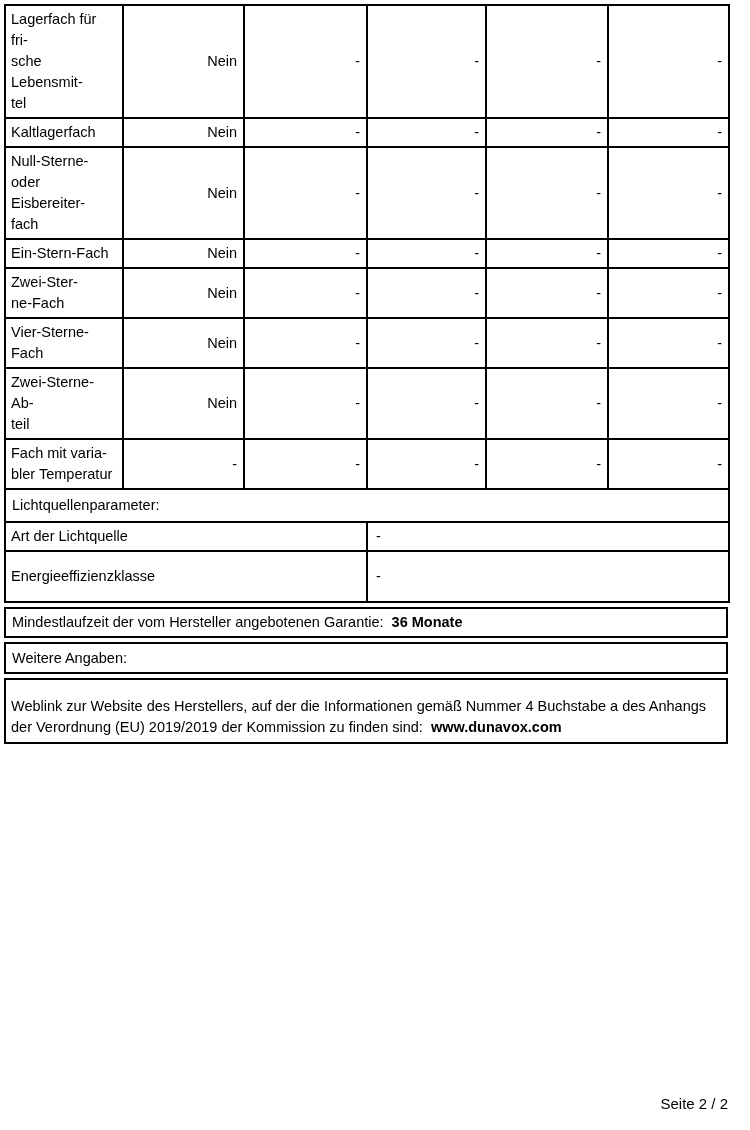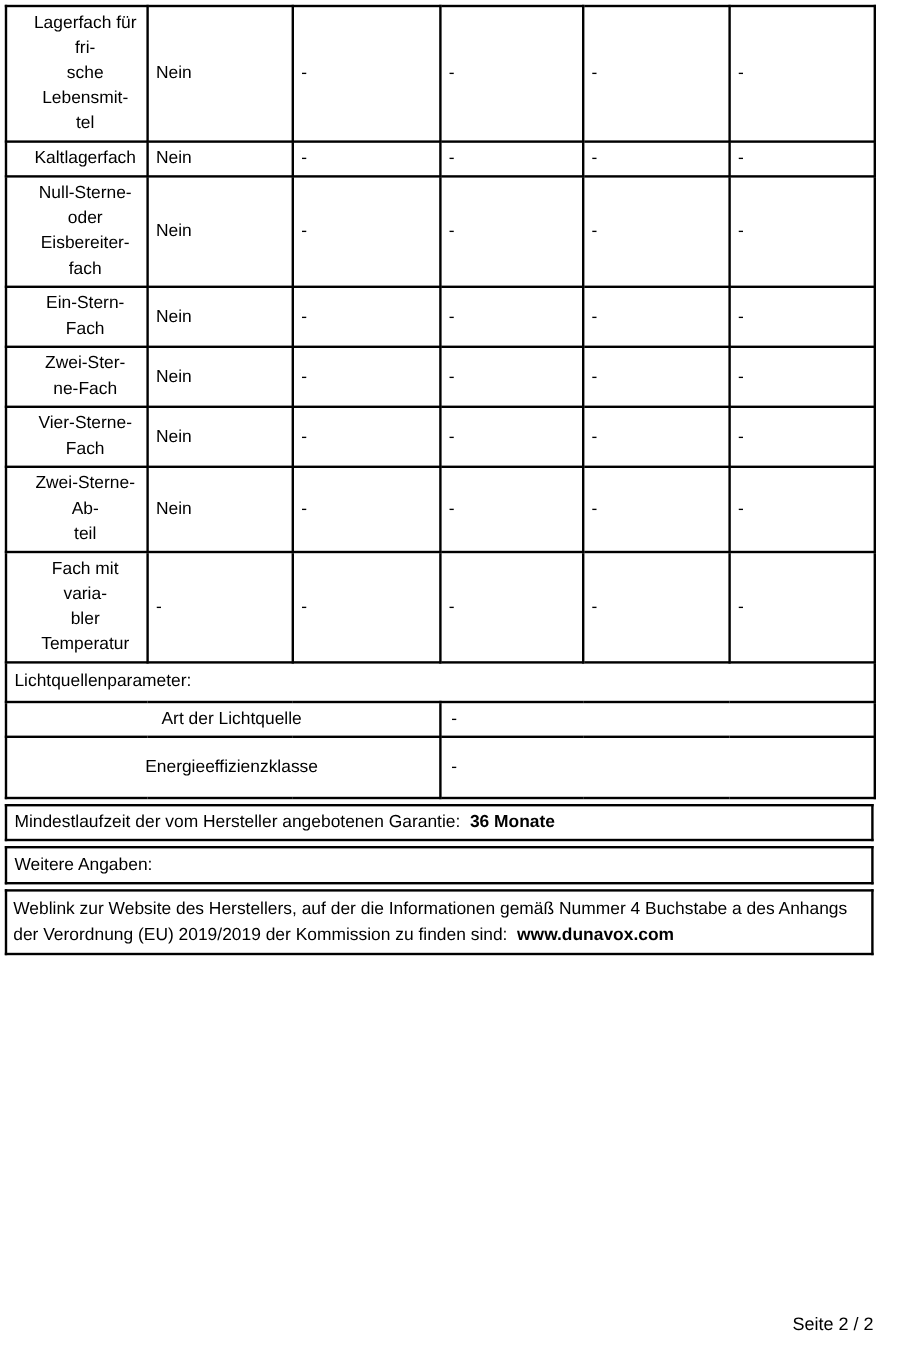--- a/index.html
+++ b/index.html
@@ -30,26 +30,26 @@
   }
   td {
     border: 2px solid #000000;
     font-size: 14.5px;
     line-height: 21px;
     padding: 3px 6px;
     vertical-align: middle;
     overflow: hidden;
   }
   td.label-cell {
-    text-align: center;
+    text-align: left;
     white-space: pre-line;
-    padding-left: 20px;
+    padding-left: 5px;
   }
   td.val-cell {
-    text-align: left;
+    text-align: right;
   }
   td.subval-cell {
     text-align: left;
     padding-left: 8px;
   }
   .bold { font-weight: normal; }
   .inline-val { margin-left: 8px; font-weight: bold; }
   .footer {
     position: absolute;
     top: 1096px;
@@ -172,21 +172,21 @@
     <tbody>
         <tr style="height:30px">
       <td class="bold">Weitere Angaben:</td>
     </tr>
   </tbody>
     </table>
 
   <table class="sheet">
     <tbody>
         <tr style="height:53px">
-      <td style="padding:4px 6px 4px 5px">
+      <td style="padding:16px 6px 4px 5px">
         <span class="bold">Weblink zur Website des Herstellers, auf der die Informationen gemäß Nummer 4 Buchstabe a des Anhangs der Verordnung (EU) 2019/2019 der Kommission zu finden sind:</span><span class="inline-val">www.dunavox.com</span>
       </td>
     </tr>
   </tbody>
     </table>
 
 </div>
 
 <div class="footer">Seite 2 / 2</div>
 

